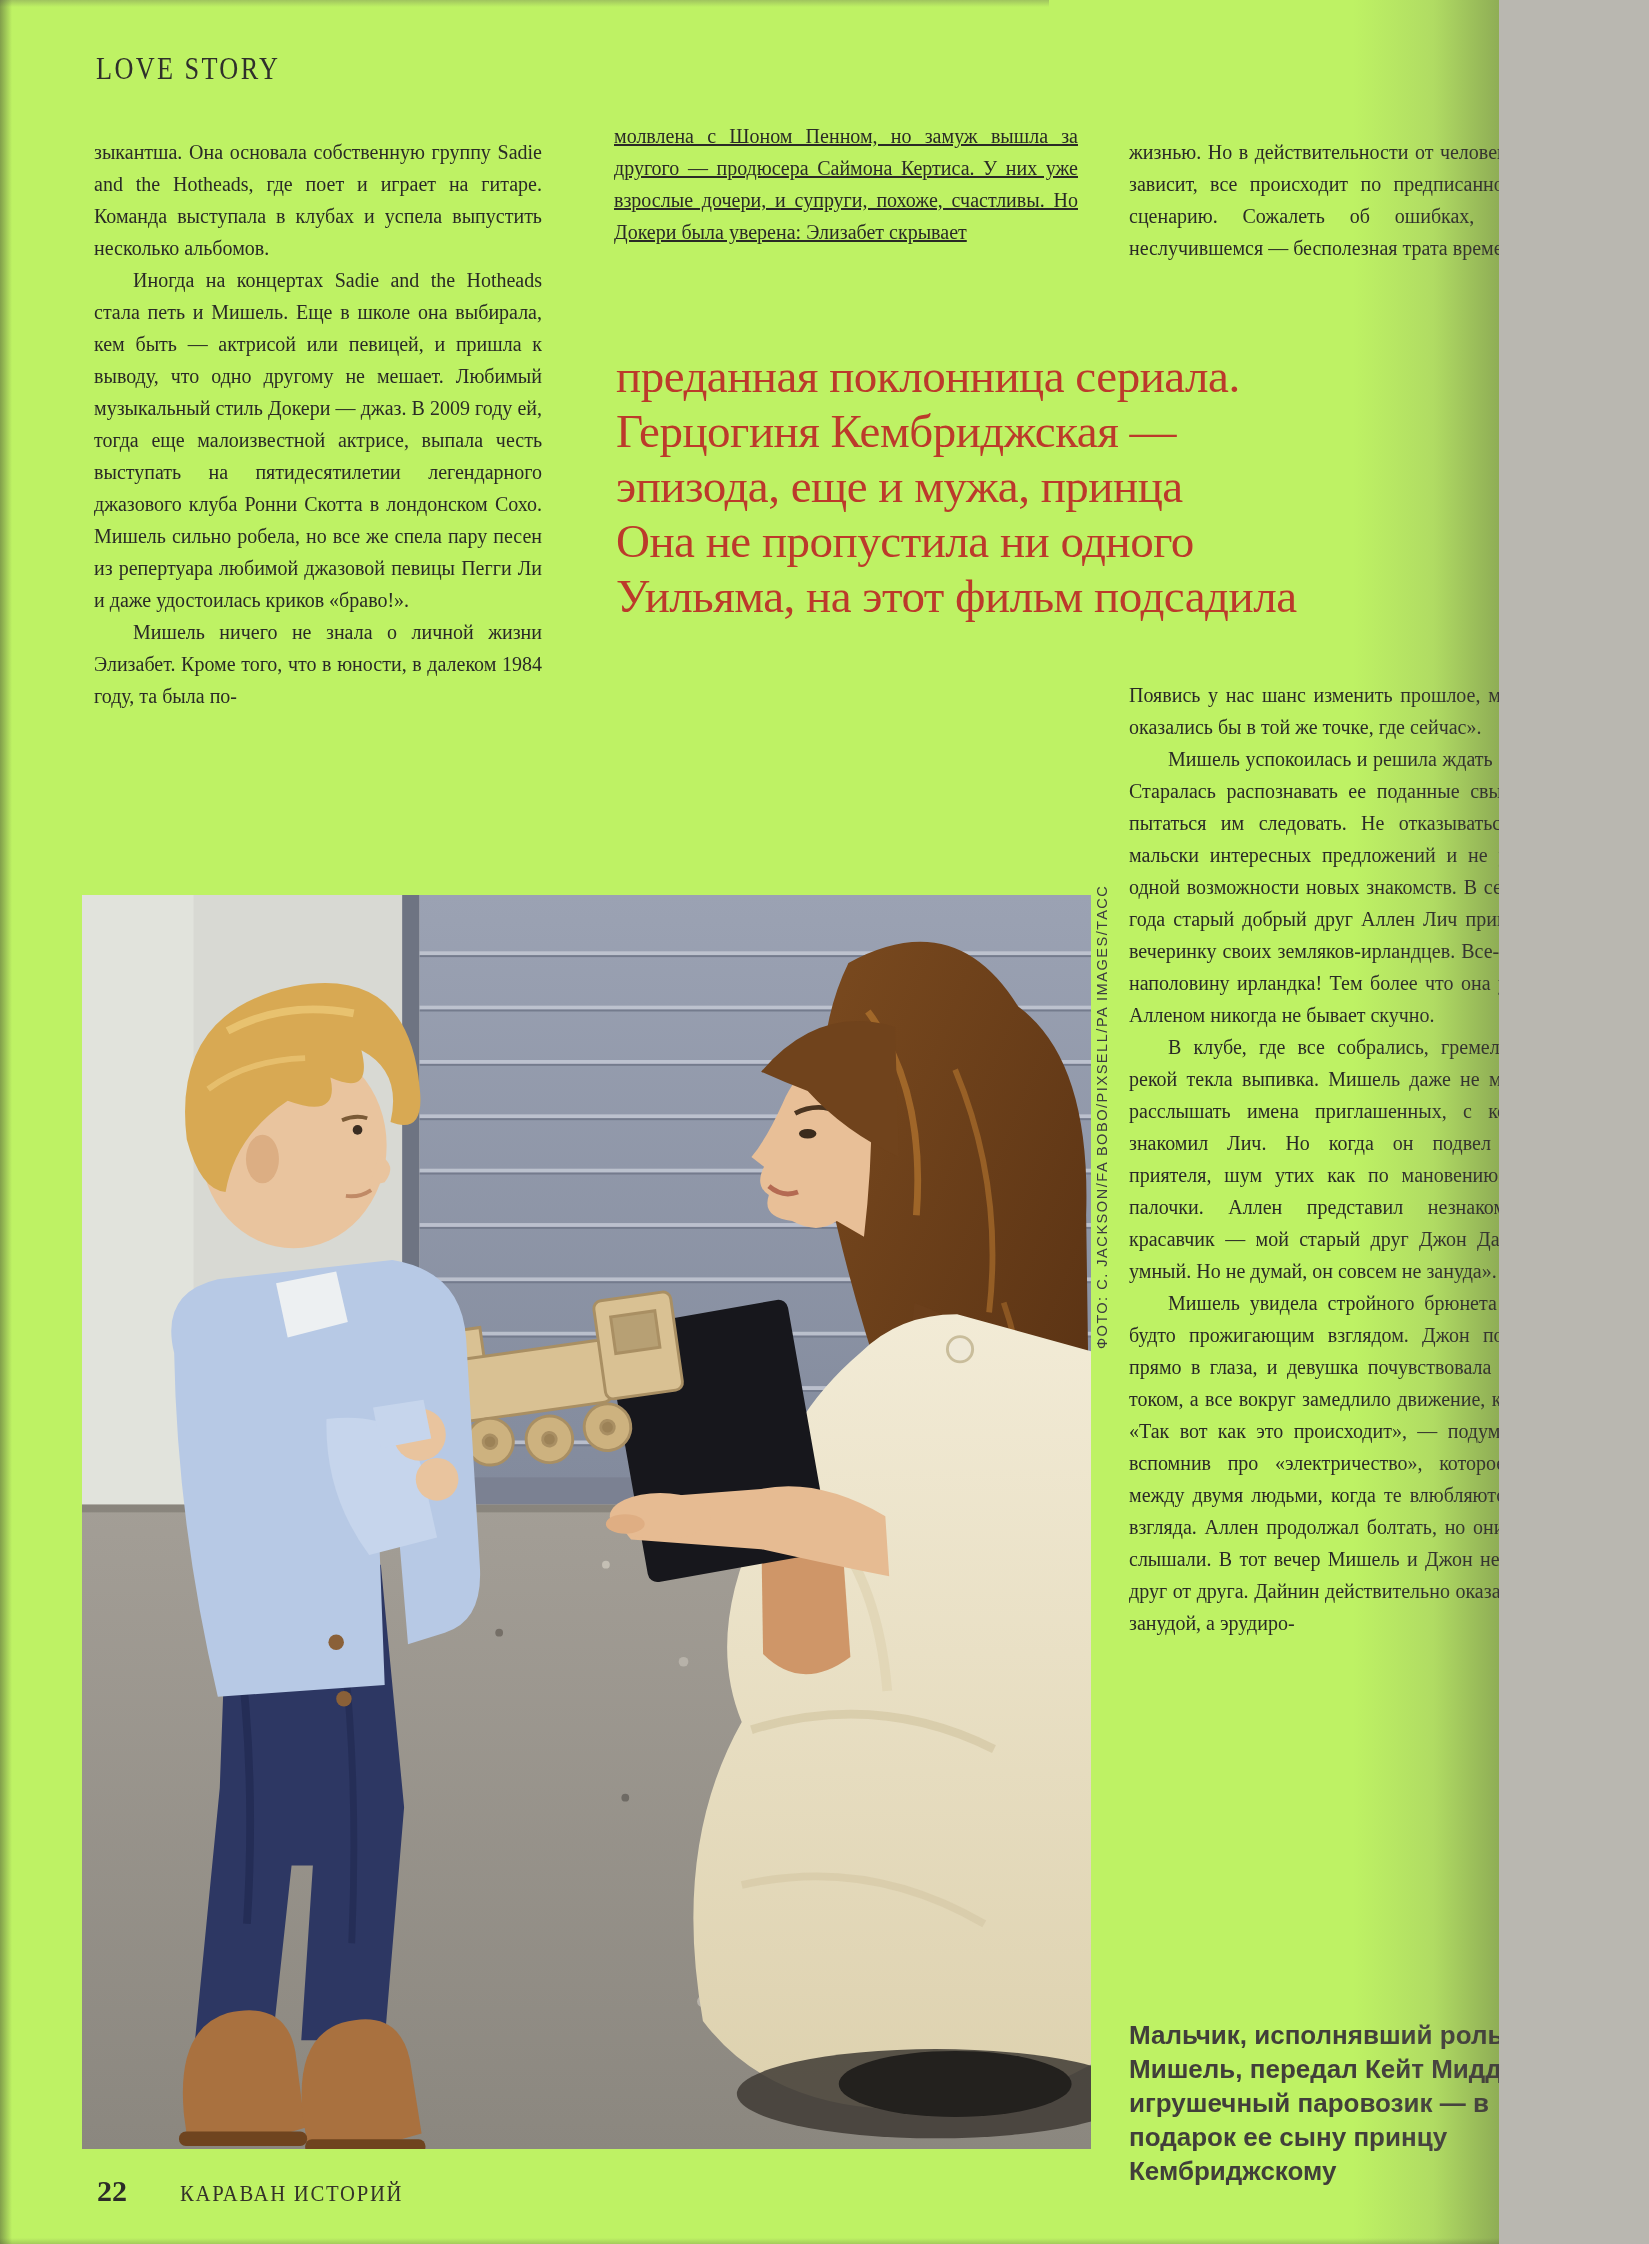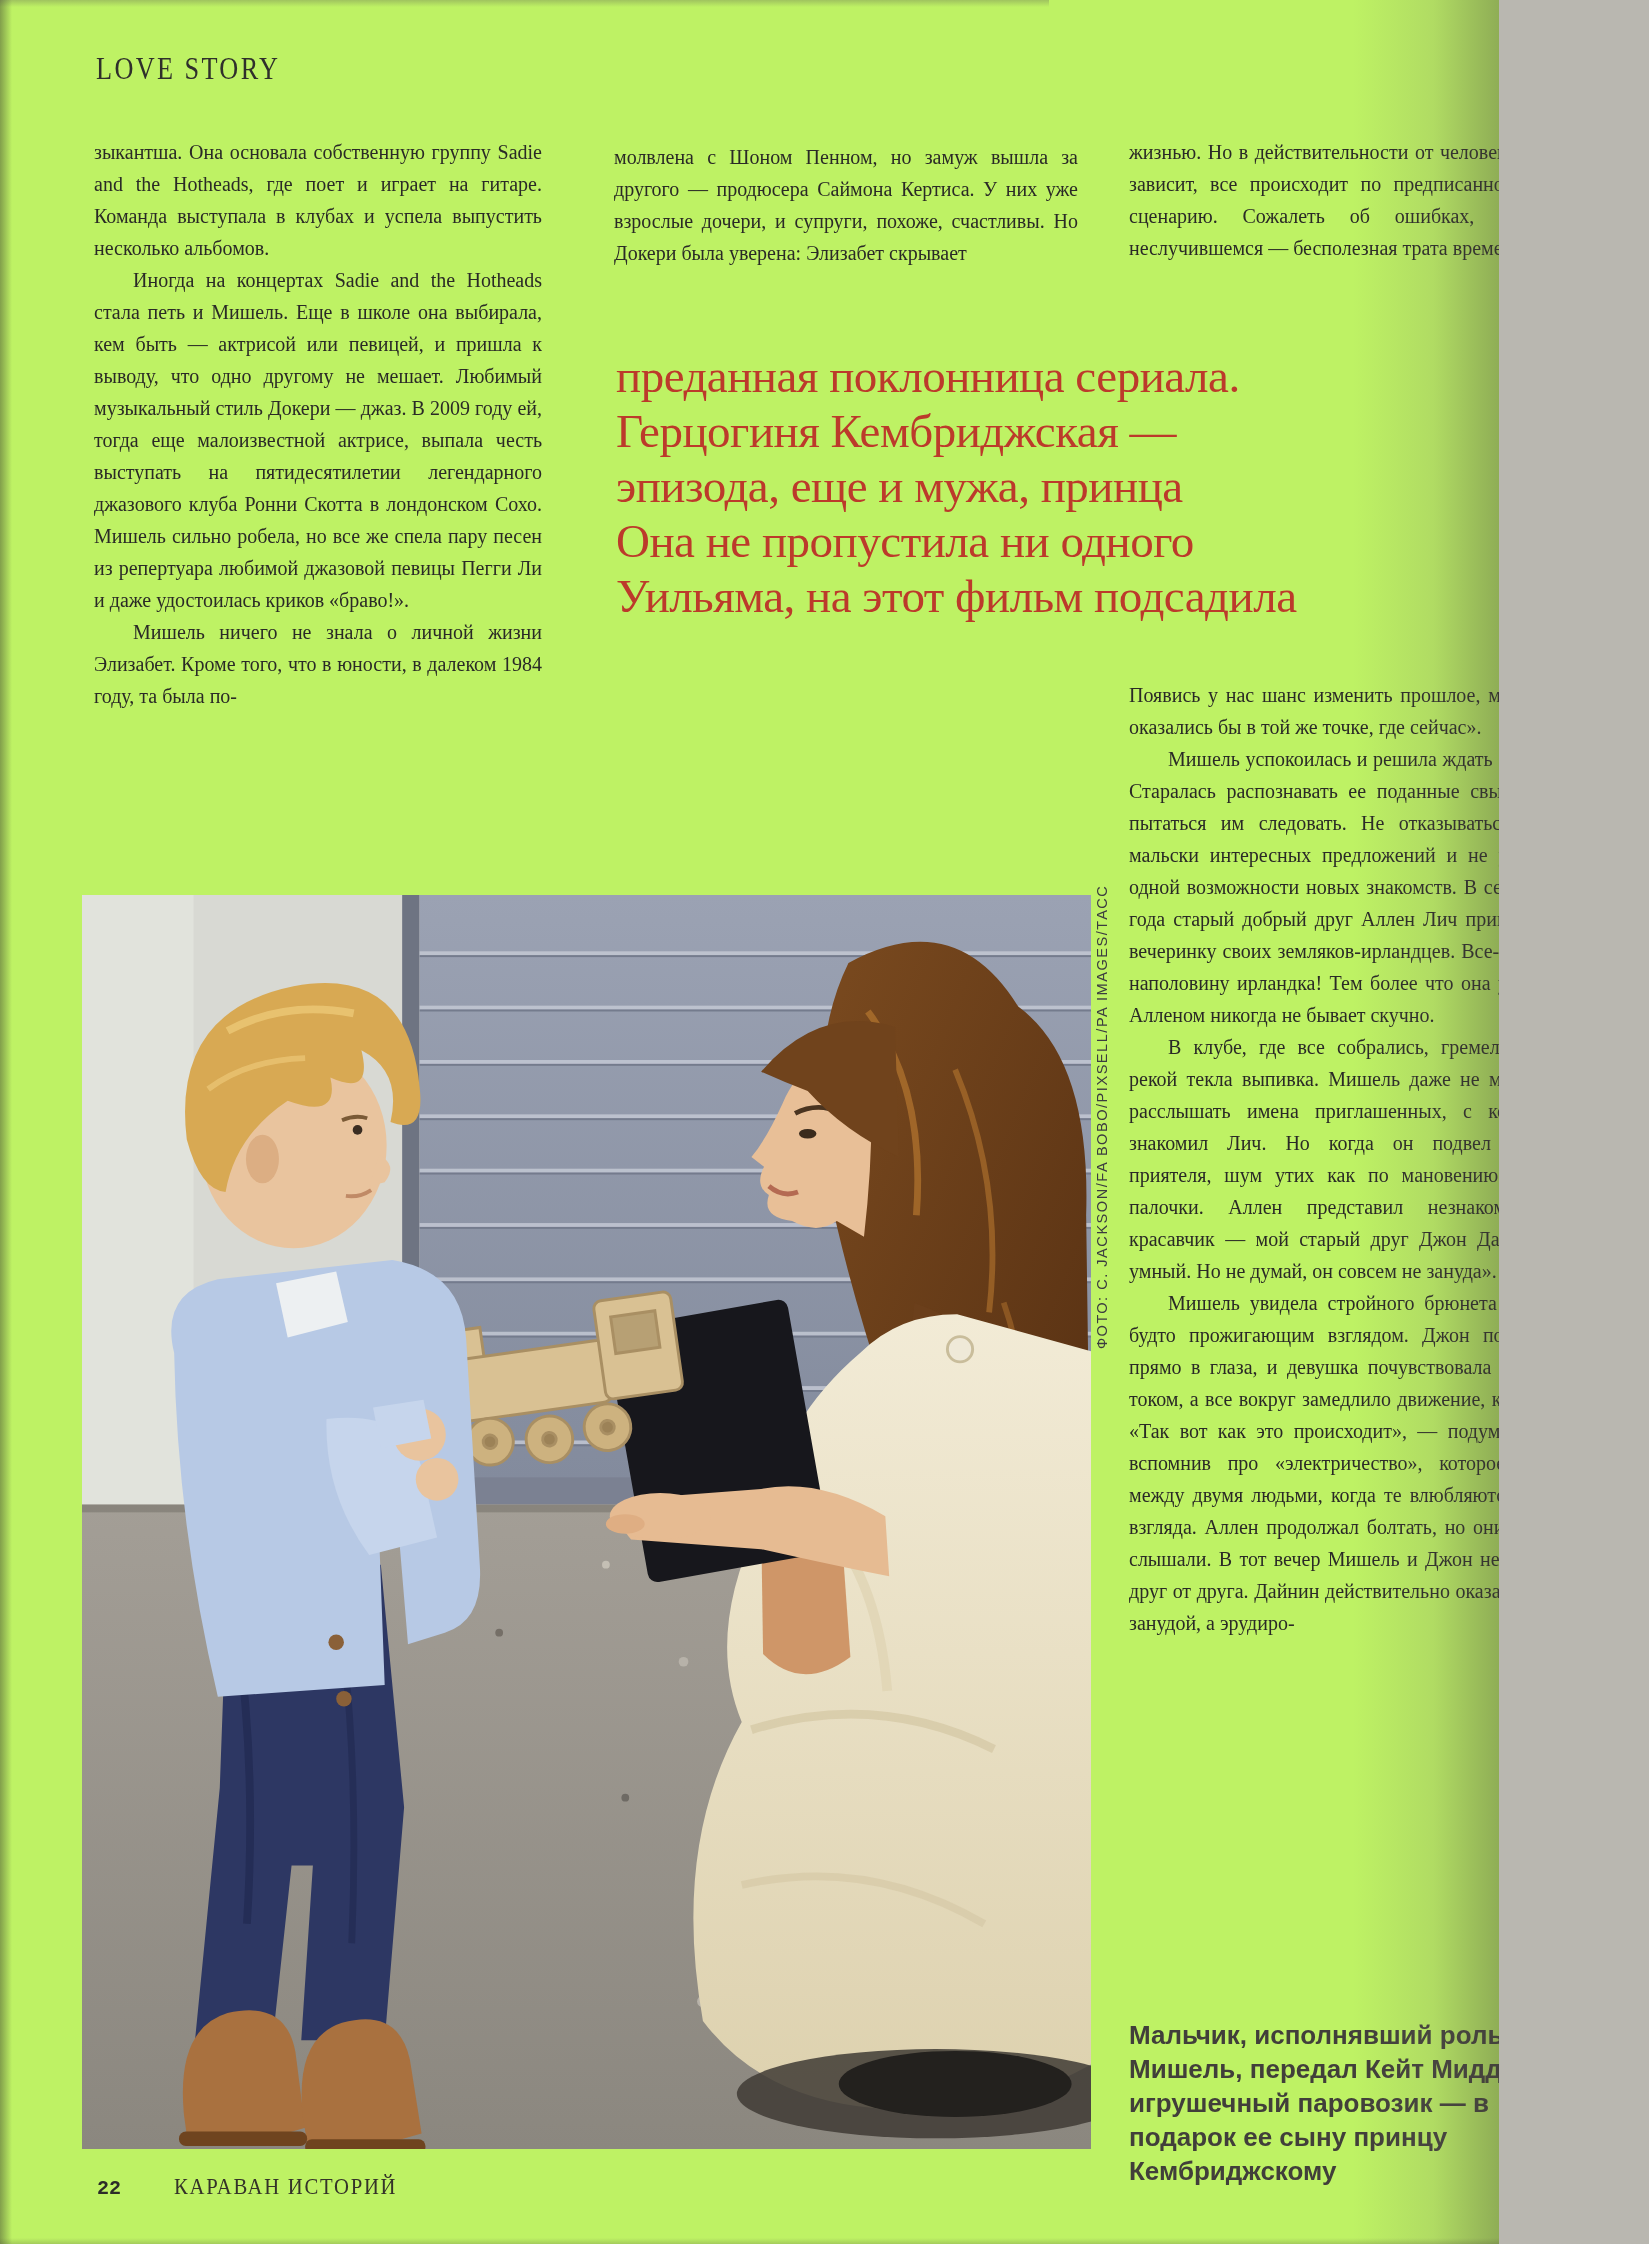--- a/index.html
+++ b/index.html
@@ -31,21 +31,21 @@
 
   .bodytext{
     position:absolute;
     font-size:20px;line-height:32px;
     text-align:justify;
   }
   .bodytext p{margin:0;}
   .bodytext p.indent{text-indent:39px;}
 
   .col1{left:94px;top:136px;width:448px;}
-  .col2-top{left:614px;top:141px;width:464px;}
+  .col2-top{left:614px;top:120px;width:464px;text-decoration:underline;}
   .col3-top{left:1129px;top:136px;width:477px;}
   .col2-bottom{left:614px;top:679px;width:464px;}
   .col3-main{left:1129px;top:679px;width:477px;}
 
   .headline{
     position:absolute;left:616px;top:349px;width:1009px;
     font-size:47px;line-height:55px;
     font-weight:normal;letter-spacing:-0.5px;
   }
 
@@ -64,22 +64,22 @@
   }
 
   .caption{
     position:absolute;left:1129px;top:2018px;width:471px;
     font-family:"Liberation Sans", sans-serif;
     font-weight:bold;font-size:26px;line-height:34px;color:#413f3a;
   }
 
   .footer{position:absolute;left:97px;top:2174px;display:flex;align-items:baseline;}
   .page-number{
-    font-family:Liberation Mono, monospace;
-    font-weight:bold;font-size:20px;color:#2c2c28;
+    font-family:Liberation Serif, serif;
+    font-weight:bold;font-size:30px;color:#2c2c28;
   }
   .magazine-name{
     margin-left:53px;
     font-family:"Liberation Serif", serif;
     font-size:23px;letter-spacing:1.9px;color:#343329;
     transform:scaleX(.9);transform-origin:left center;
   }
 </style>
 </head>
 <body>

